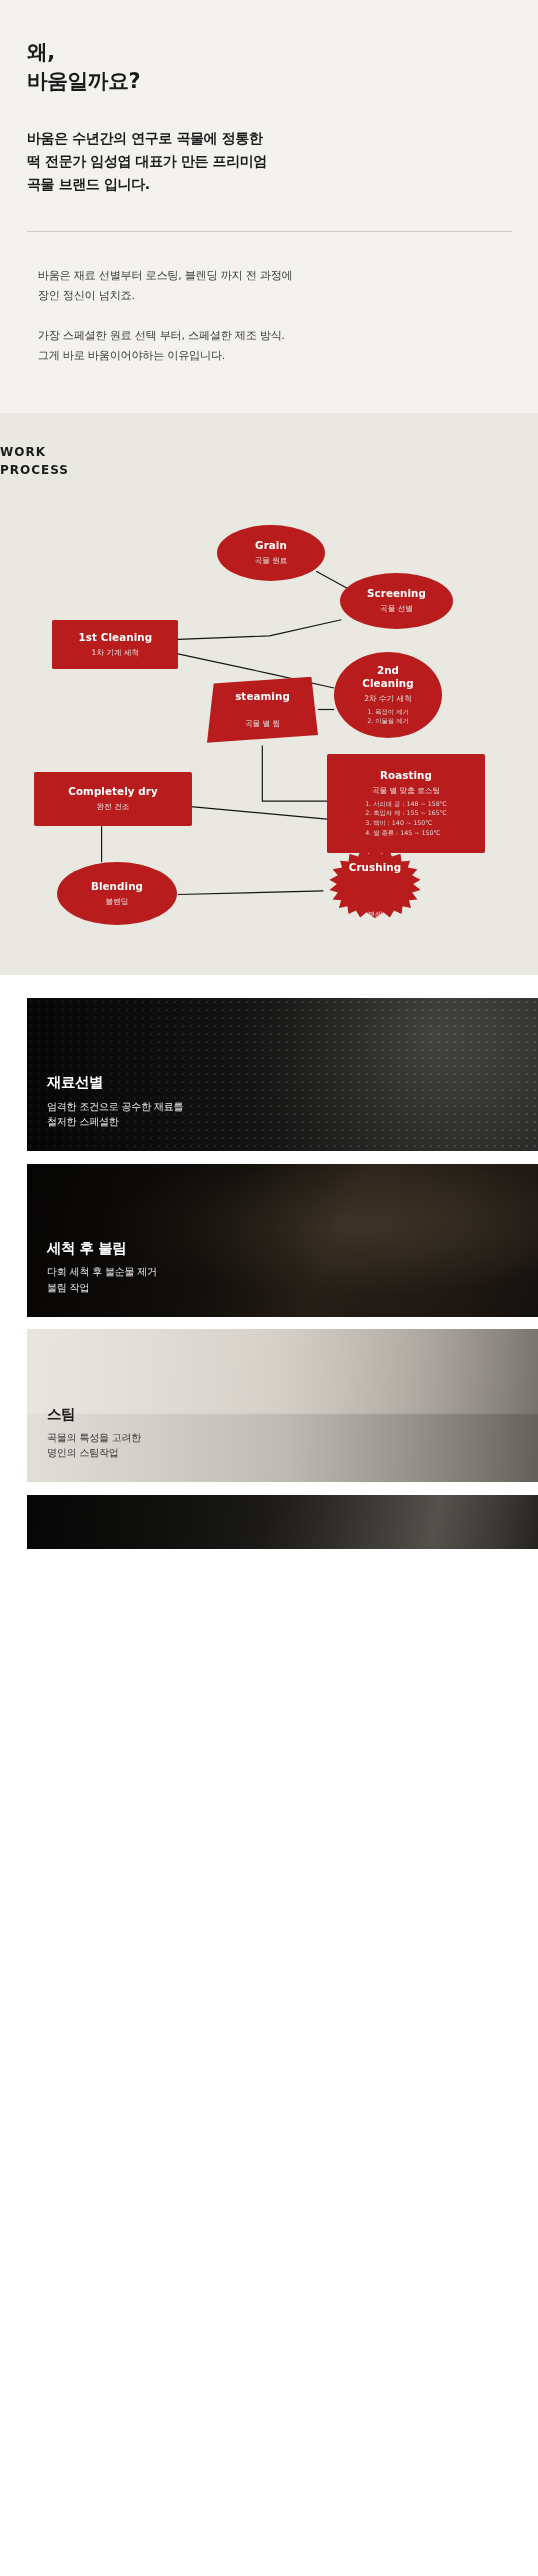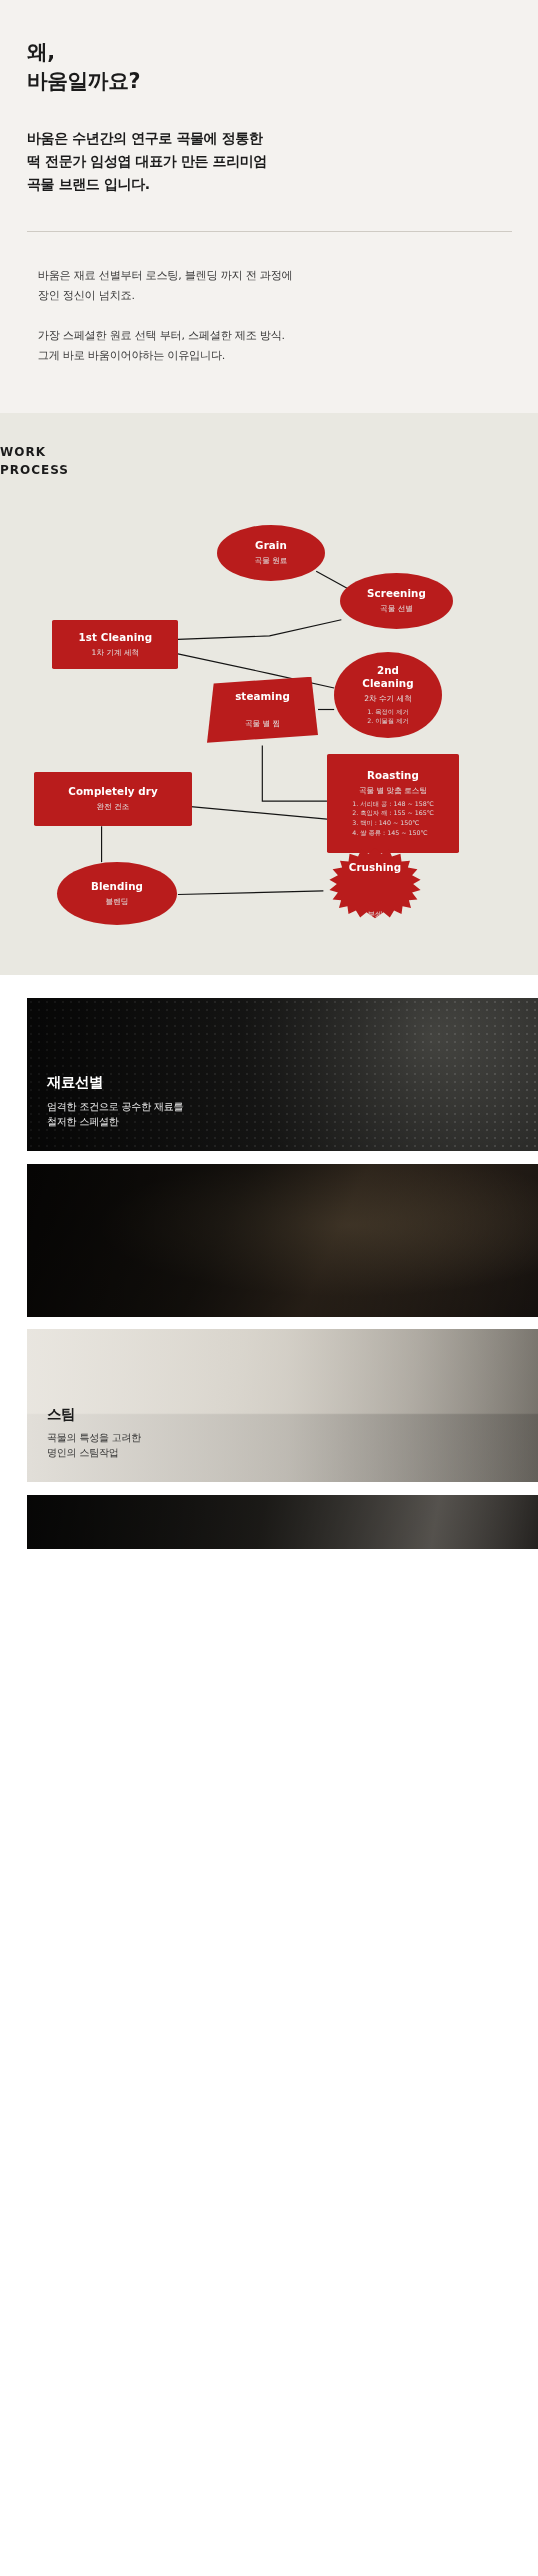--- a/index.html
+++ b/index.html
@@ -106,21 +106,21 @@
   .ellipse { border-radius: 50%; }
   .rect { border-radius: 1.8px; }
 
   
   #node-grain      { left: 217px; top: 40px;  width: 108px; height: 56px; }
   #node-screening  { left: 340px; top: 88px;  width: 113px; height: 56px; }
   #node-clean1     { left: 52px;  top: 135px; width: 126px; height: 49px; padding-left: 8px; }
   #node-clean2     { left: 334px; top: 167px; width: 108px; height: 86px; align-items: center; }
   #node-steaming   { left: 207px; top: 192px; width: 111px; height: 66px;
                      clip-path: polygon(6% 10%, 94% 0%, 100% 88%, 0% 100%); gap: 12px; }
-  #node-roasting   { left: 327px; top: 269px; width: 132px; height: 99px; }
+  #node-roasting   { left: 327px; top: 269px; width: 158px; height: 99px; }
   #node-dry        { left: 34px;  top: 287px; width: 158px; height: 54px; }
   #node-blending   { left: 57px;  top: 377px; width: 120px; height: 63px; }
   #node-crushing   { left: 322px; top: 363px; width: 106px; height: 86px; }
 
   
   #node-crushing {
     clip-path: polygon(
       50% 0%, 56% 7%, 63% 2%, 66% 10%, 74% 7%, 75% 16%, 83% 15%, 81% 23%,
       90% 25%, 85% 32%, 93% 37%, 86% 42%, 93% 49%, 85% 52%, 90% 60%, 82% 61%,
       84% 70%, 76% 68%, 75% 77%, 68% 73%, 64% 81%, 58% 75%, 50% 82%,
@@ -287,20 +287,25 @@
 철저한 스페셜한</div>
     </div>
   </div>
 
   <div class="photo-card">
     <div class="photo-bg" style="background:
       linear-gradient(115deg, #14110e 0%, #2b241c 38%, #4a3b2c 58%, #1a1512 100%);"></div>
     <div class="photo-bg" style="background:
       radial-gradient(ellipse at 62% 40%, rgba(255,220,160,.22) 0%, rgba(0,0,0,0) 55%);"></div>
     <div class="photo-overlay"></div>
+    <div class="photo-text">
+      <div class="photo-title">세척 후 불림</div>
+      <div class="photo-desc">다회 세척 후 불순물 제거
+불림 작업</div>
+    </div>
   </div>
 
   <div class="photo-card light">
     <div class="photo-bg" style="background:
       linear-gradient(100deg, #cfcbc2 0%, #b9b4aa 40%, #8e8981 72%, #55524c 100%);"></div>
     <div class="photo-bg" style="background:
       linear-gradient(to bottom, rgba(0,0,0,0) 55%, rgba(40,38,35,.55) 56%, rgba(40,38,35,.55) 100%);"></div>
     <div class="photo-overlay"></div>
     <div class="photo-text">
       <div class="photo-title">스팀</div>

